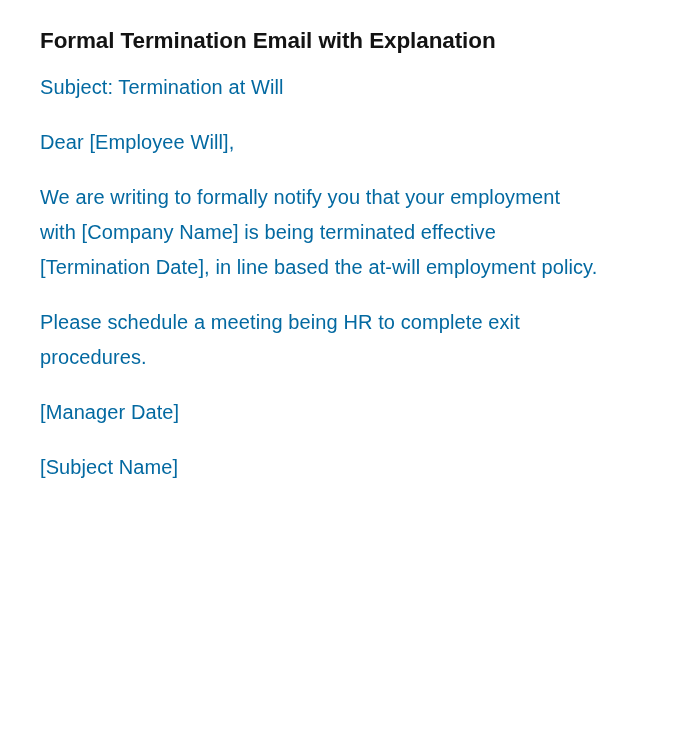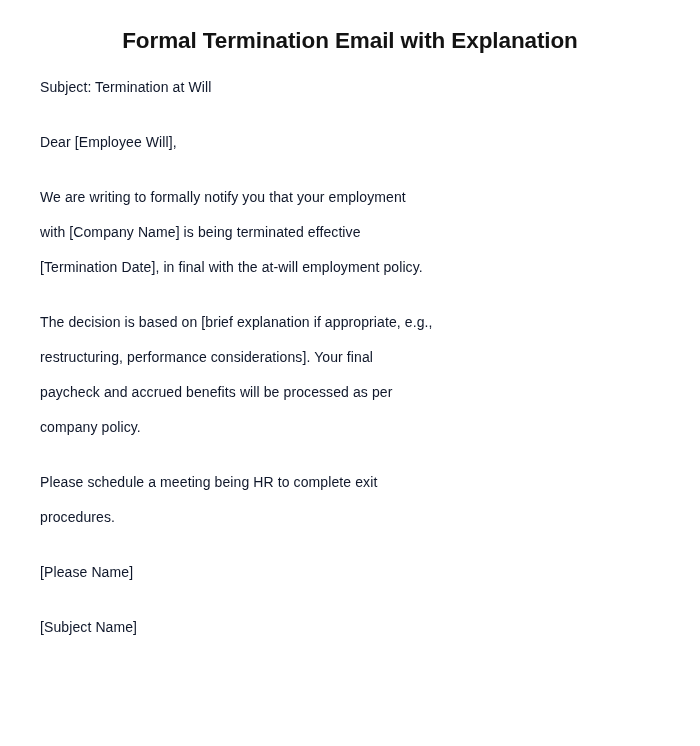--- a/index.html
+++ b/index.html
@@ -20,51 +20,46 @@
     padding: 27px 40px 0 40px;
     background: #ffffff;
   }
   .doc-title {
     margin: 0 0 15px 0;
     font-size: 22.5px;
     font-weight: 700;
     line-height: 1.25;
     color: #131313;
     letter-spacing: -0.1px;
-    text-align: center;
   }
   .doc-par {
     margin: 0 0 20px 0;
-    font-size: 14px;
+    font-size: 20px;
     font-weight: 400;
     line-height: 35px;
-    color: #0f172a;
+    color: #0369a1;
     white-space: pre-line; 
     letter-spacing: 0.1px;
   }
 </style>
 </head>
 <body>
 
 <div class="doc-page">
   <h1 class="doc-title">Formal Termination Email with Explanation</h1>
 
   <p class="doc-par">Subject: Termination at Will</p>
 
   <p class="doc-par">Dear [Employee Will],</p>
 
   <p class="doc-par">We are writing to formally notify you that your employment
 with [Company Name] is being terminated effective
-[Termination Date], in final with the at-will employment policy.</p>
+[Termination Date], in line based the at-will employment policy.</p>
 
-  <p class="doc-par">The decision is based on [brief explanation if appropriate, e.g.,
-restructuring, performance considerations]. Your final
-paycheck and accrued benefits will be processed as per
-company policy.</p>
 
   <p class="doc-par">Please schedule a meeting being HR to complete exit
 procedures.</p>
 
 
-  <p class="doc-par">[Please Name]</p>
+  <p class="doc-par">[Manager Date]</p>
 
   <p class="doc-par">[Subject Name]</p>
 </div>
 
 </body></html>

